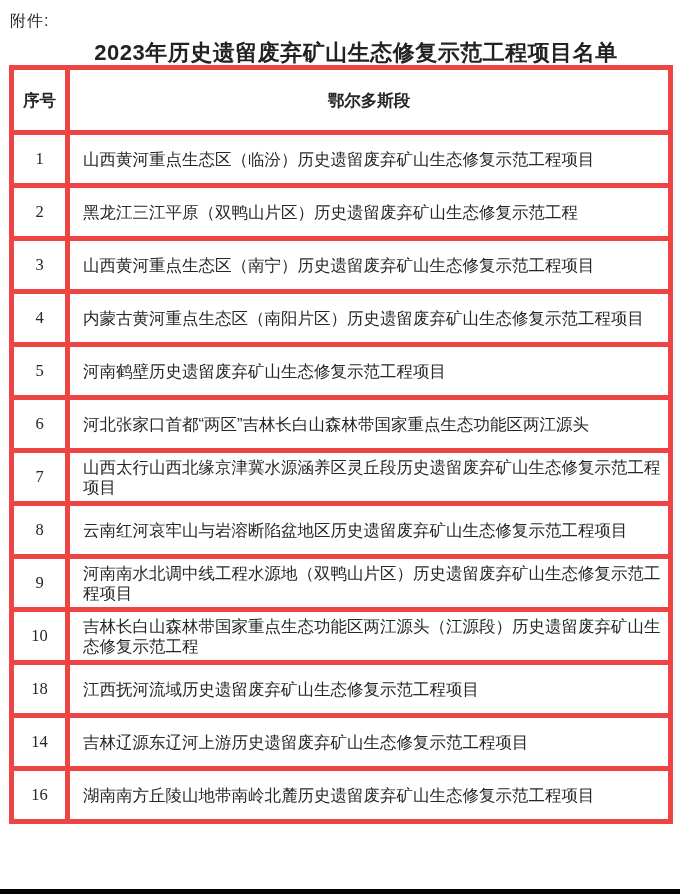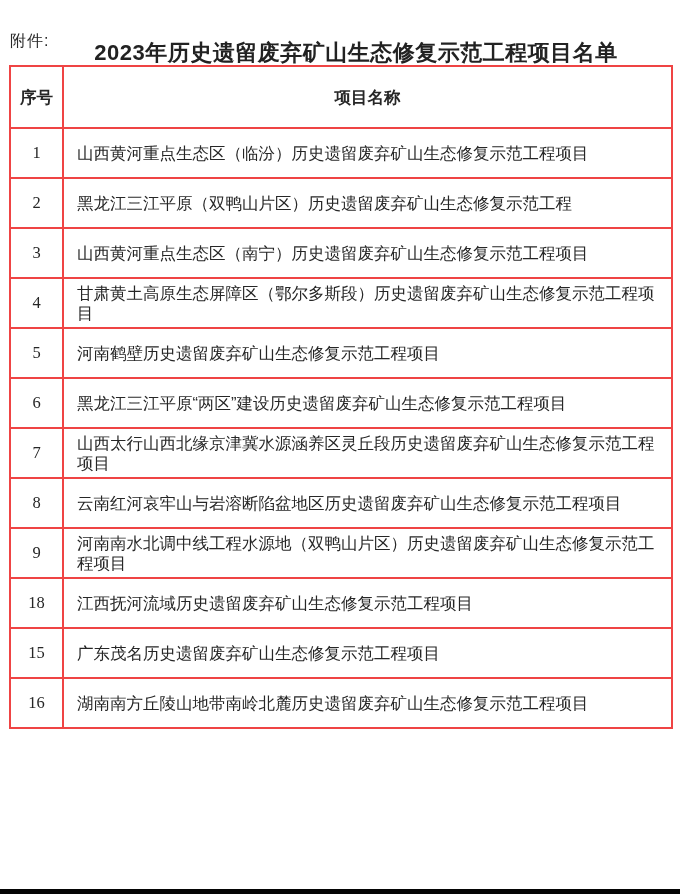--- a/index.html
+++ b/index.html
@@ -15,21 +15,20 @@
     color: #222222;
     overflow: hidden;
   }
   .attachment-label {
     position: absolute;
     left: 10px;
     top: 11px;
     font-size: 16px;
     letter-spacing: 1px;
     color: #2a2a2a;
-    margin-top: 20px;
   }
   .doc-title {
     position: absolute;
     left: 0;
     top: 38px;
     width: 100%;
     text-align: center;
     font-size: 22px;
     font-weight: bold;
     letter-spacing: 0.5px;
@@ -41,21 +40,21 @@
     left: 9px;
     top: 65px;
     width: 664px;
     border-collapse: collapse;
     table-layout: fixed;
     background: #ffffff;
     border: 2px solid #8a8a8a;
   }
   table.project-table th,
   table.project-table td {
-    border: 2px solid #ef4444;
+    border: 5px solid #ef4444;
     font-size: 16.5px;
     color: #262626;
     line-height: 20px;
     vertical-align: middle;
   }
   th.col-index { width: 49px; }
   thead th {
     height: 58px;
     font-weight: bold;
     text-align: center;
@@ -86,82 +85,86 @@
 <body>
 
 <div class="attachment-label">附件:</div>
 
 <div class="doc-title">2023年历史遗留废弃矿山生态修复示范工程项目名单</div>
 
 <table class="project-table">
   <thead>
     <tr>
       <th class="col-index">序号</th>
-      <th class="col-name">项目名称</th>
+      <th class="col-name">鄂尔多斯段</th>
     </tr>
   </thead>
   <tbody id="table-body">
   <tr>
     <td class="cell-no">1</td>
     <td class="cell-name">山西黄河重点生态区（临汾）历史遗留废弃矿山生态修复示范工程项目</td>
   </tr>
 
   <tr>
     <td class="cell-no">2</td>
     <td class="cell-name">黑龙江三江平原（双鸭山片区）历史遗留废弃矿山生态修复示范工程</td>
   </tr>
 
   <tr>
     <td class="cell-no">3</td>
     <td class="cell-name">山西黄河重点生态区（南宁）历史遗留废弃矿山生态修复示范工程项目</td>
   </tr>
 
   <tr>
     <td class="cell-no">4</td>
-    <td class="cell-name">甘肃黄土高原生态屏障区（鄂尔多斯段）历史遗留废弃矿山生态修复示范工程项目</td>
+    <td class="cell-name">内蒙古黄河重点生态区（南阳片区）历史遗留废弃矿山生态修复示范工程项目</td>
   </tr>
 
   <tr>
     <td class="cell-no">5</td>
     <td class="cell-name">河南鹤壁历史遗留废弃矿山生态修复示范工程项目</td>
   </tr>
 
   <tr>
     <td class="cell-no">6</td>
-    <td class="cell-name">黑龙江三江平原“两区”建设历史遗留废弃矿山生态修复示范工程项目</td>
+    <td class="cell-name">河北张家口首都“两区”吉林长白山森林带国家重点生态功能区两江源头</td>
   </tr>
 
   <tr>
     <td class="cell-no">7</td>
     <td class="cell-name">山西太行山西北缘京津冀水源涵养区灵丘段历史遗留废弃矿山生态修复示范工程项目</td>
   </tr>
 
   <tr>
     <td class="cell-no">8</td>
     <td class="cell-name">云南红河哀牢山与岩溶断陷盆地区历史遗留废弃矿山生态修复示范工程项目</td>
   </tr>
 
   <tr>
     <td class="cell-no">9</td>
     <td class="cell-name">河南南水北调中线工程水源地（双鸭山片区）历史遗留废弃矿山生态修复示范工程项目</td>
   </tr>
 
+  <tr>
+    <td class="cell-no">10</td>
+    <td class="cell-name">吉林长白山森林带国家重点生态功能区两江源头（江源段）历史遗留废弃矿山生态修复示范工程</td>
+  </tr>
 
 
 
   <tr>
     <td class="cell-no">18</td>
     <td class="cell-name">江西抚河流域历史遗留废弃矿山生态修复示范工程项目</td>
   </tr>
 
+  <tr>
+    <td class="cell-no">14</td>
+    <td class="cell-name">吉林辽源东辽河上游历史遗留废弃矿山生态修复示范工程项目</td>
+  </tr>
 
-  <tr>
-    <td class="cell-no">15</td>
-    <td class="cell-name">广东茂名历史遗留废弃矿山生态修复示范工程项目</td>
-  </tr>
 
   <tr>
     <td class="cell-no">16</td>
     <td class="cell-name">湖南南方丘陵山地带南岭北麓历史遗留废弃矿山生态修复示范工程项目</td>
   </tr>
 
 </tbody>
 </table>
 
 <div class="bottom-bar"></div>

